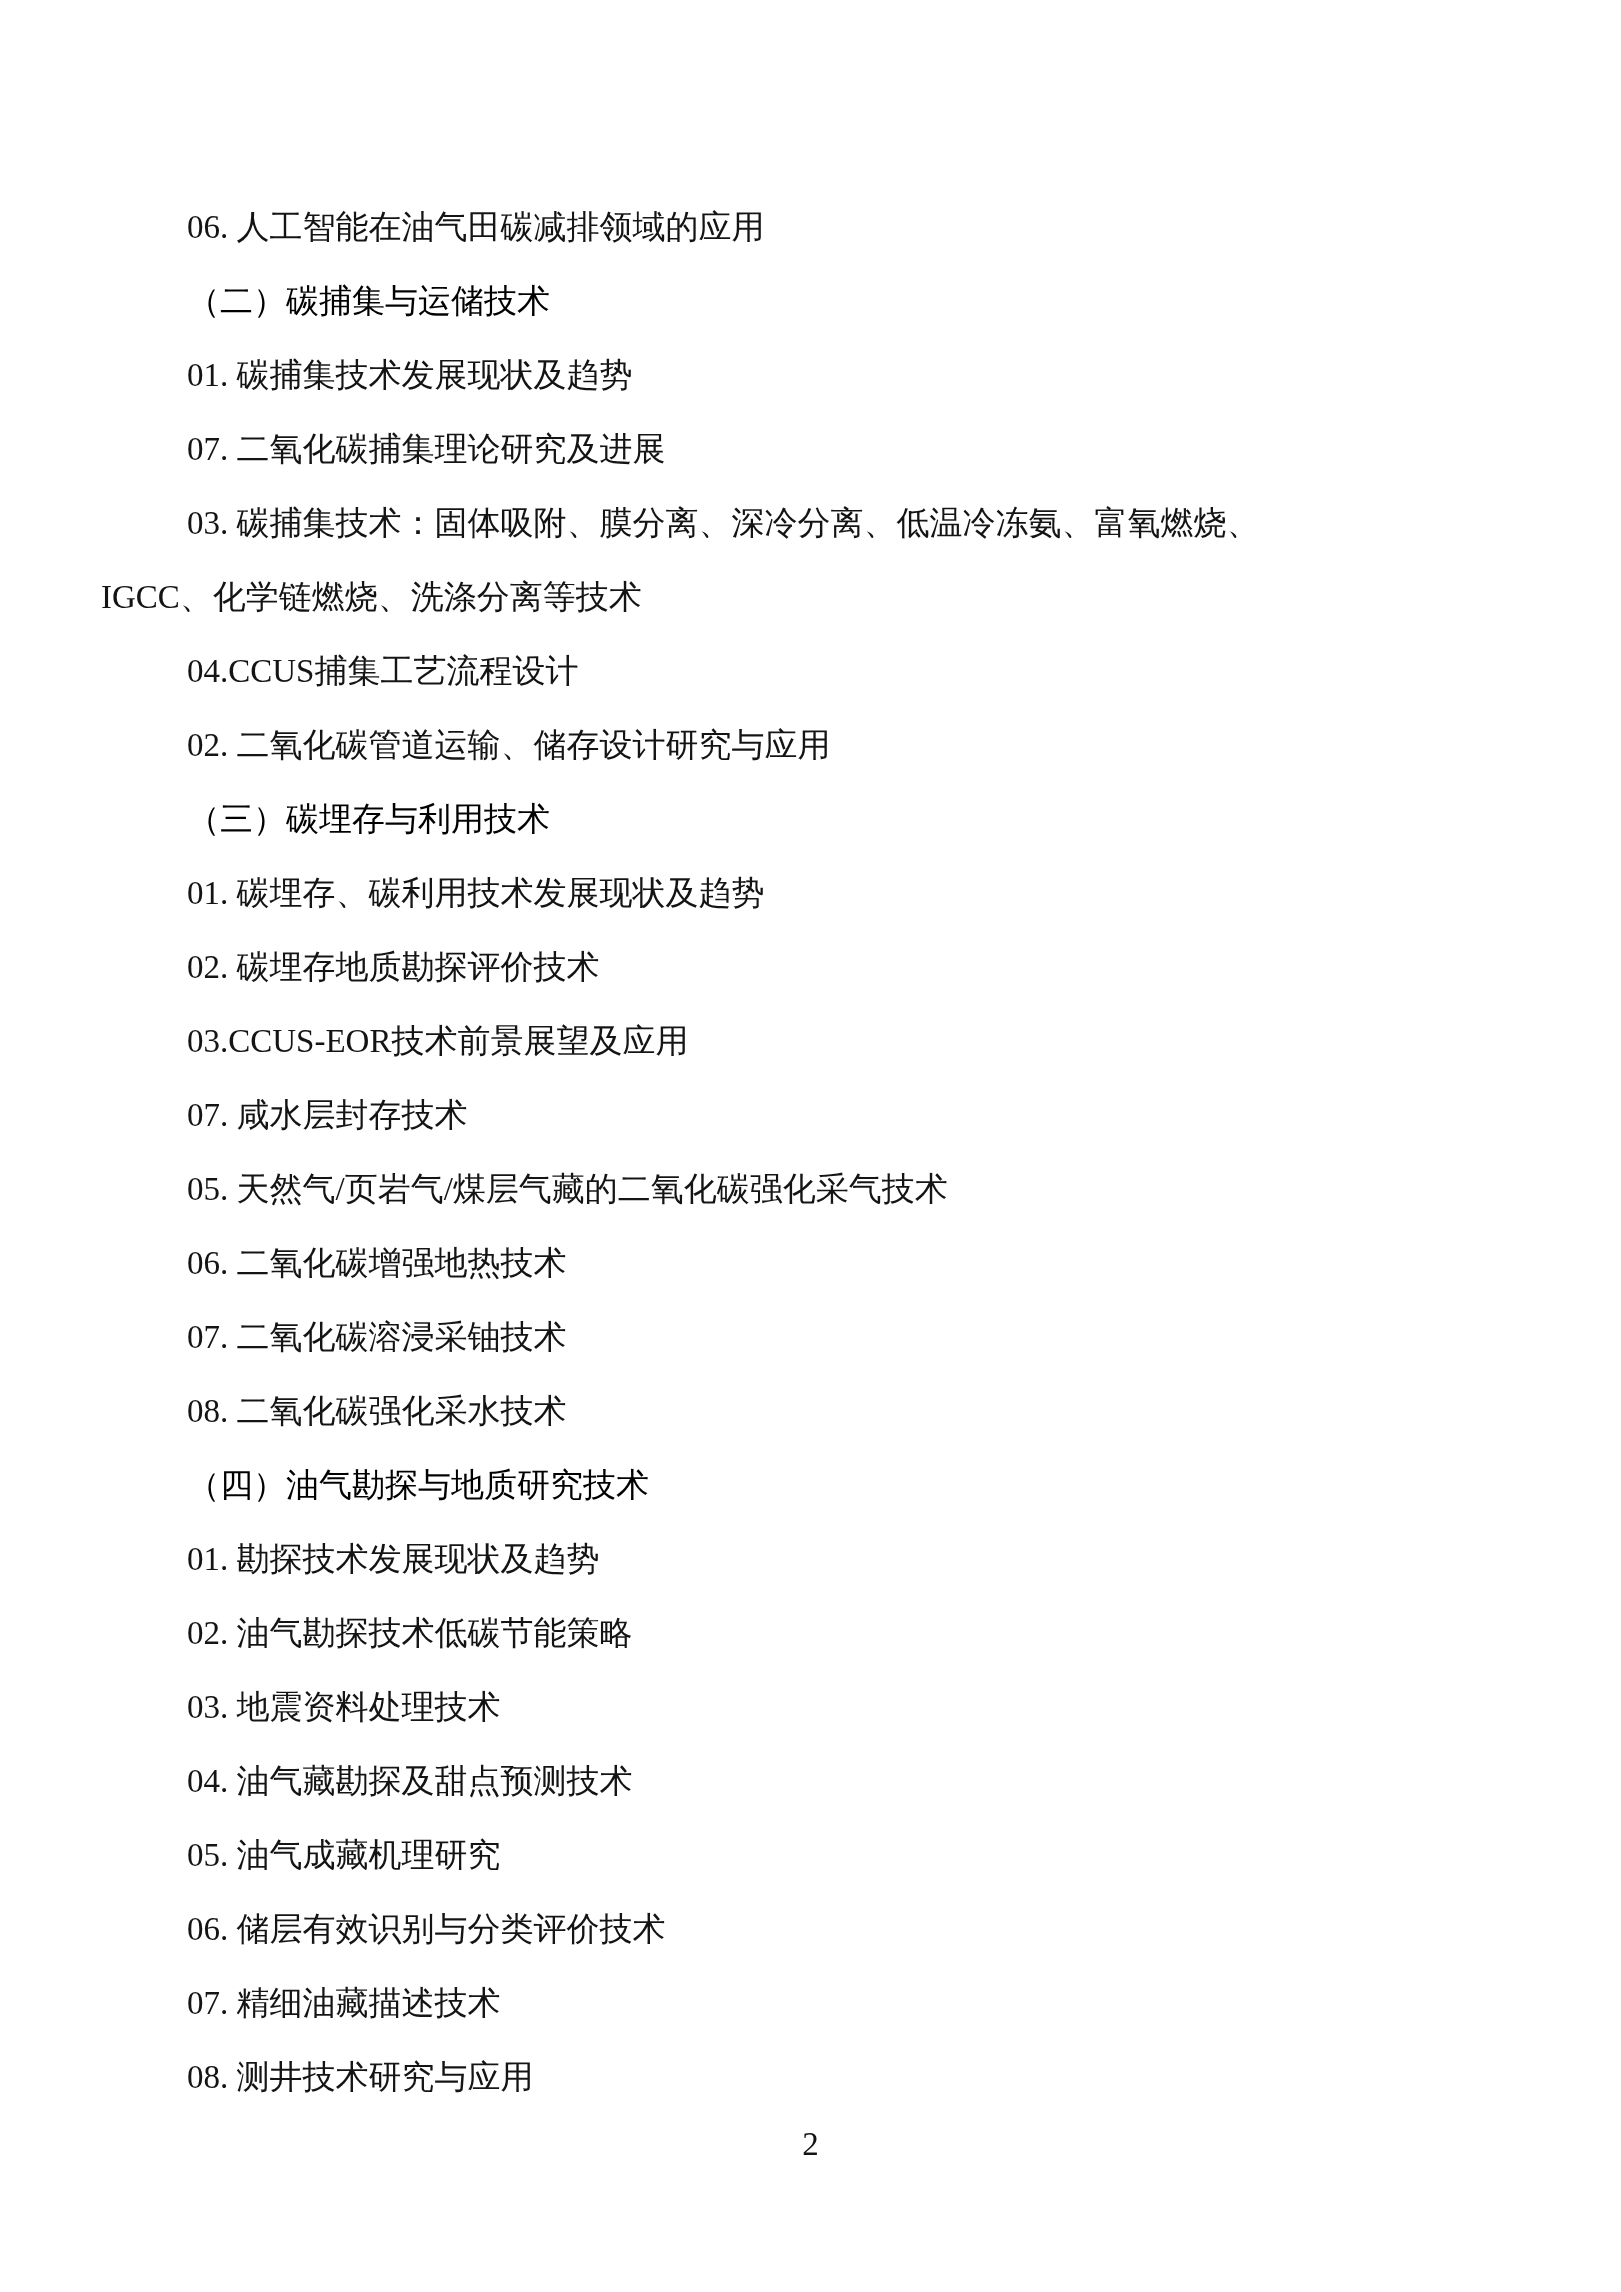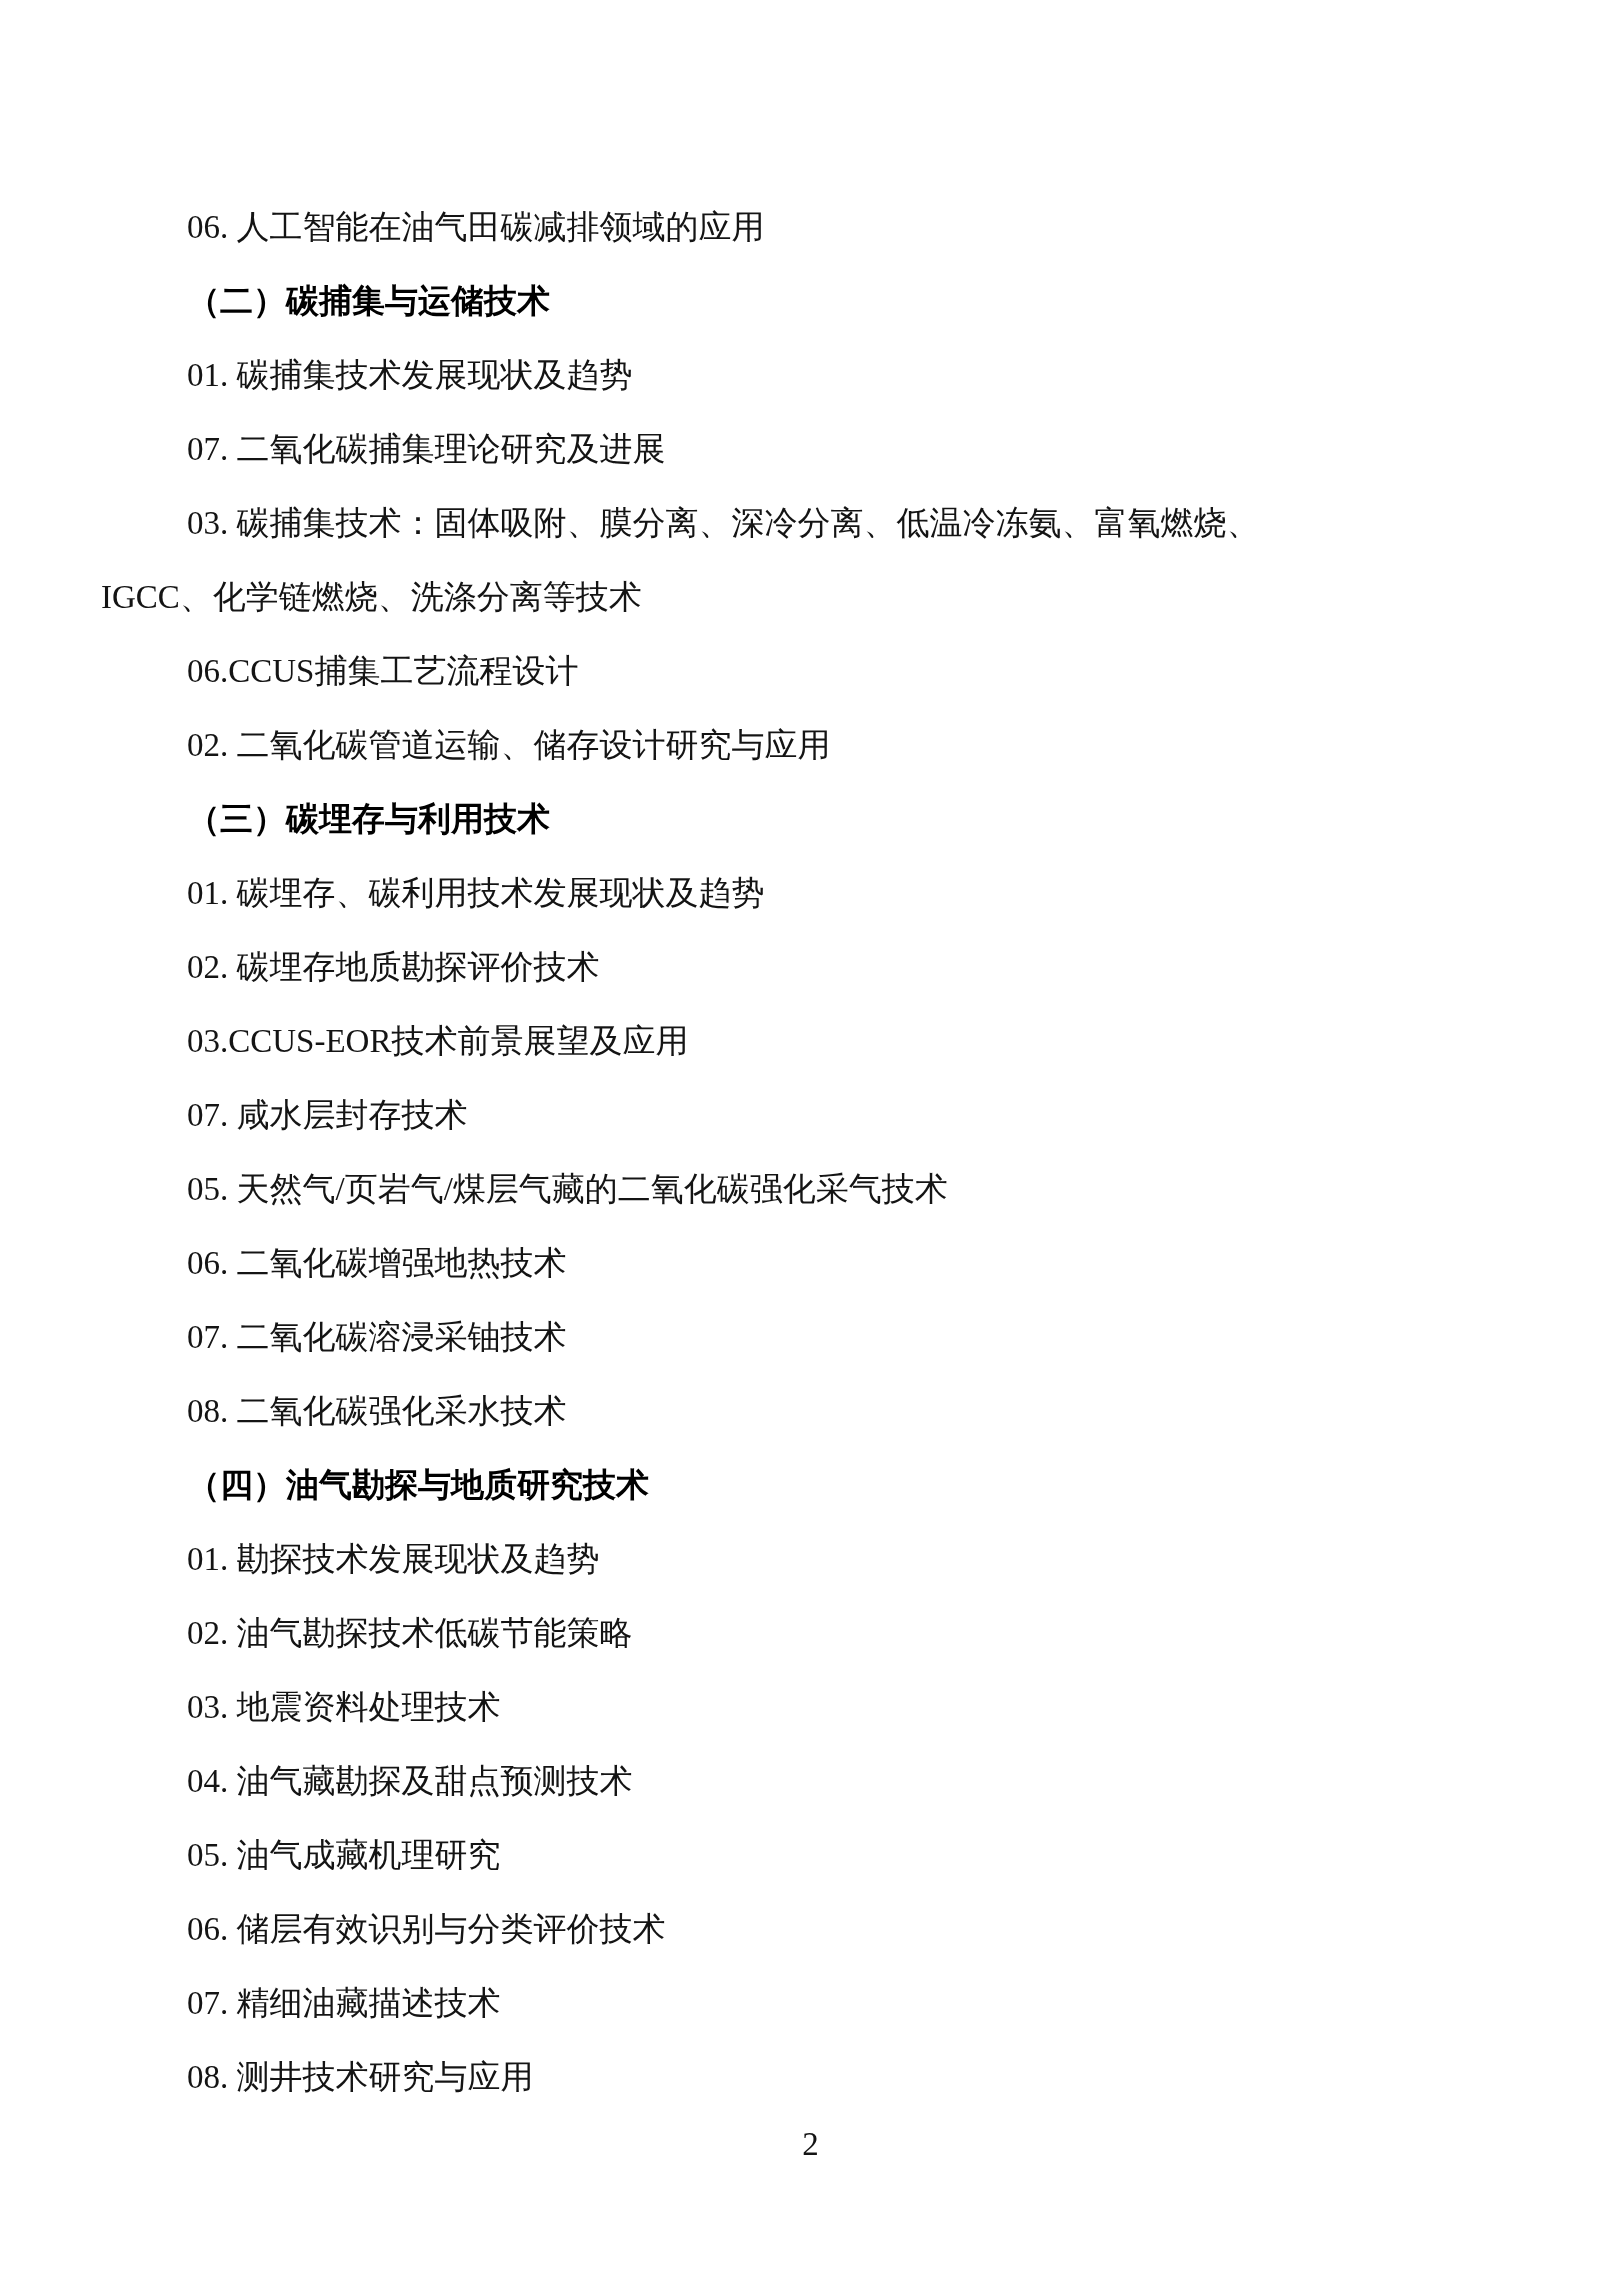--- a/index.html
+++ b/index.html
@@ -27,21 +27,21 @@
     line-height: 74px;
     height: 74px;
     white-space: nowrap;
     color: #141414;
   }
   .line.item,
   .line.heading {
     padding-left: 86px; 
   }
   .line.heading {
-    font-weight: bold;
+    font-weight: normal;
     color: #000000;
   }
   .line.continuation {
     padding-left: 0;
   }
   .footer {
     position: absolute;
     left: 0;
     top: 2121px;
     width: 100%;
@@ -55,21 +55,21 @@
 <body>
 
 <div class="page">
   <div class="content" id="document-body">
       <div class="line item">06. 人工智能在油气田碳减排领域的应用</div>
       <div class="line heading">（二）碳捕集与运储技术</div>
       <div class="line item">01. 碳捕集技术发展现状及趋势</div>
       <div class="line item">07. 二氧化碳捕集理论研究及进展</div>
       <div class="line item">03. 碳捕集技术：固体吸附、膜分离、深冷分离、低温冷冻氨、富氧燃烧、</div>
       <div class="line continuation">IGCC、化学链燃烧、洗涤分离等技术</div>
-      <div class="line item">06.CCUS捕集工艺流程设计</div>
+      <div class="line item">04.CCUS捕集工艺流程设计</div>
       <div class="line item">02. 二氧化碳管道运输、储存设计研究与应用</div>
       <div class="line heading">（三）碳埋存与利用技术</div>
       <div class="line item">01. 碳埋存、碳利用技术发展现状及趋势</div>
       <div class="line item">02. 碳埋存地质勘探评价技术</div>
       <div class="line item">03.CCUS-EOR技术前景展望及应用</div>
       <div class="line item">07. 咸水层封存技术</div>
       <div class="line item">05. 天然气/页岩气/煤层气藏的二氧化碳强化采气技术</div>
       <div class="line item">06. 二氧化碳增强地热技术</div>
       <div class="line item">07. 二氧化碳溶浸采铀技术</div>
       <div class="line item">08. 二氧化碳强化采水技术</div>

